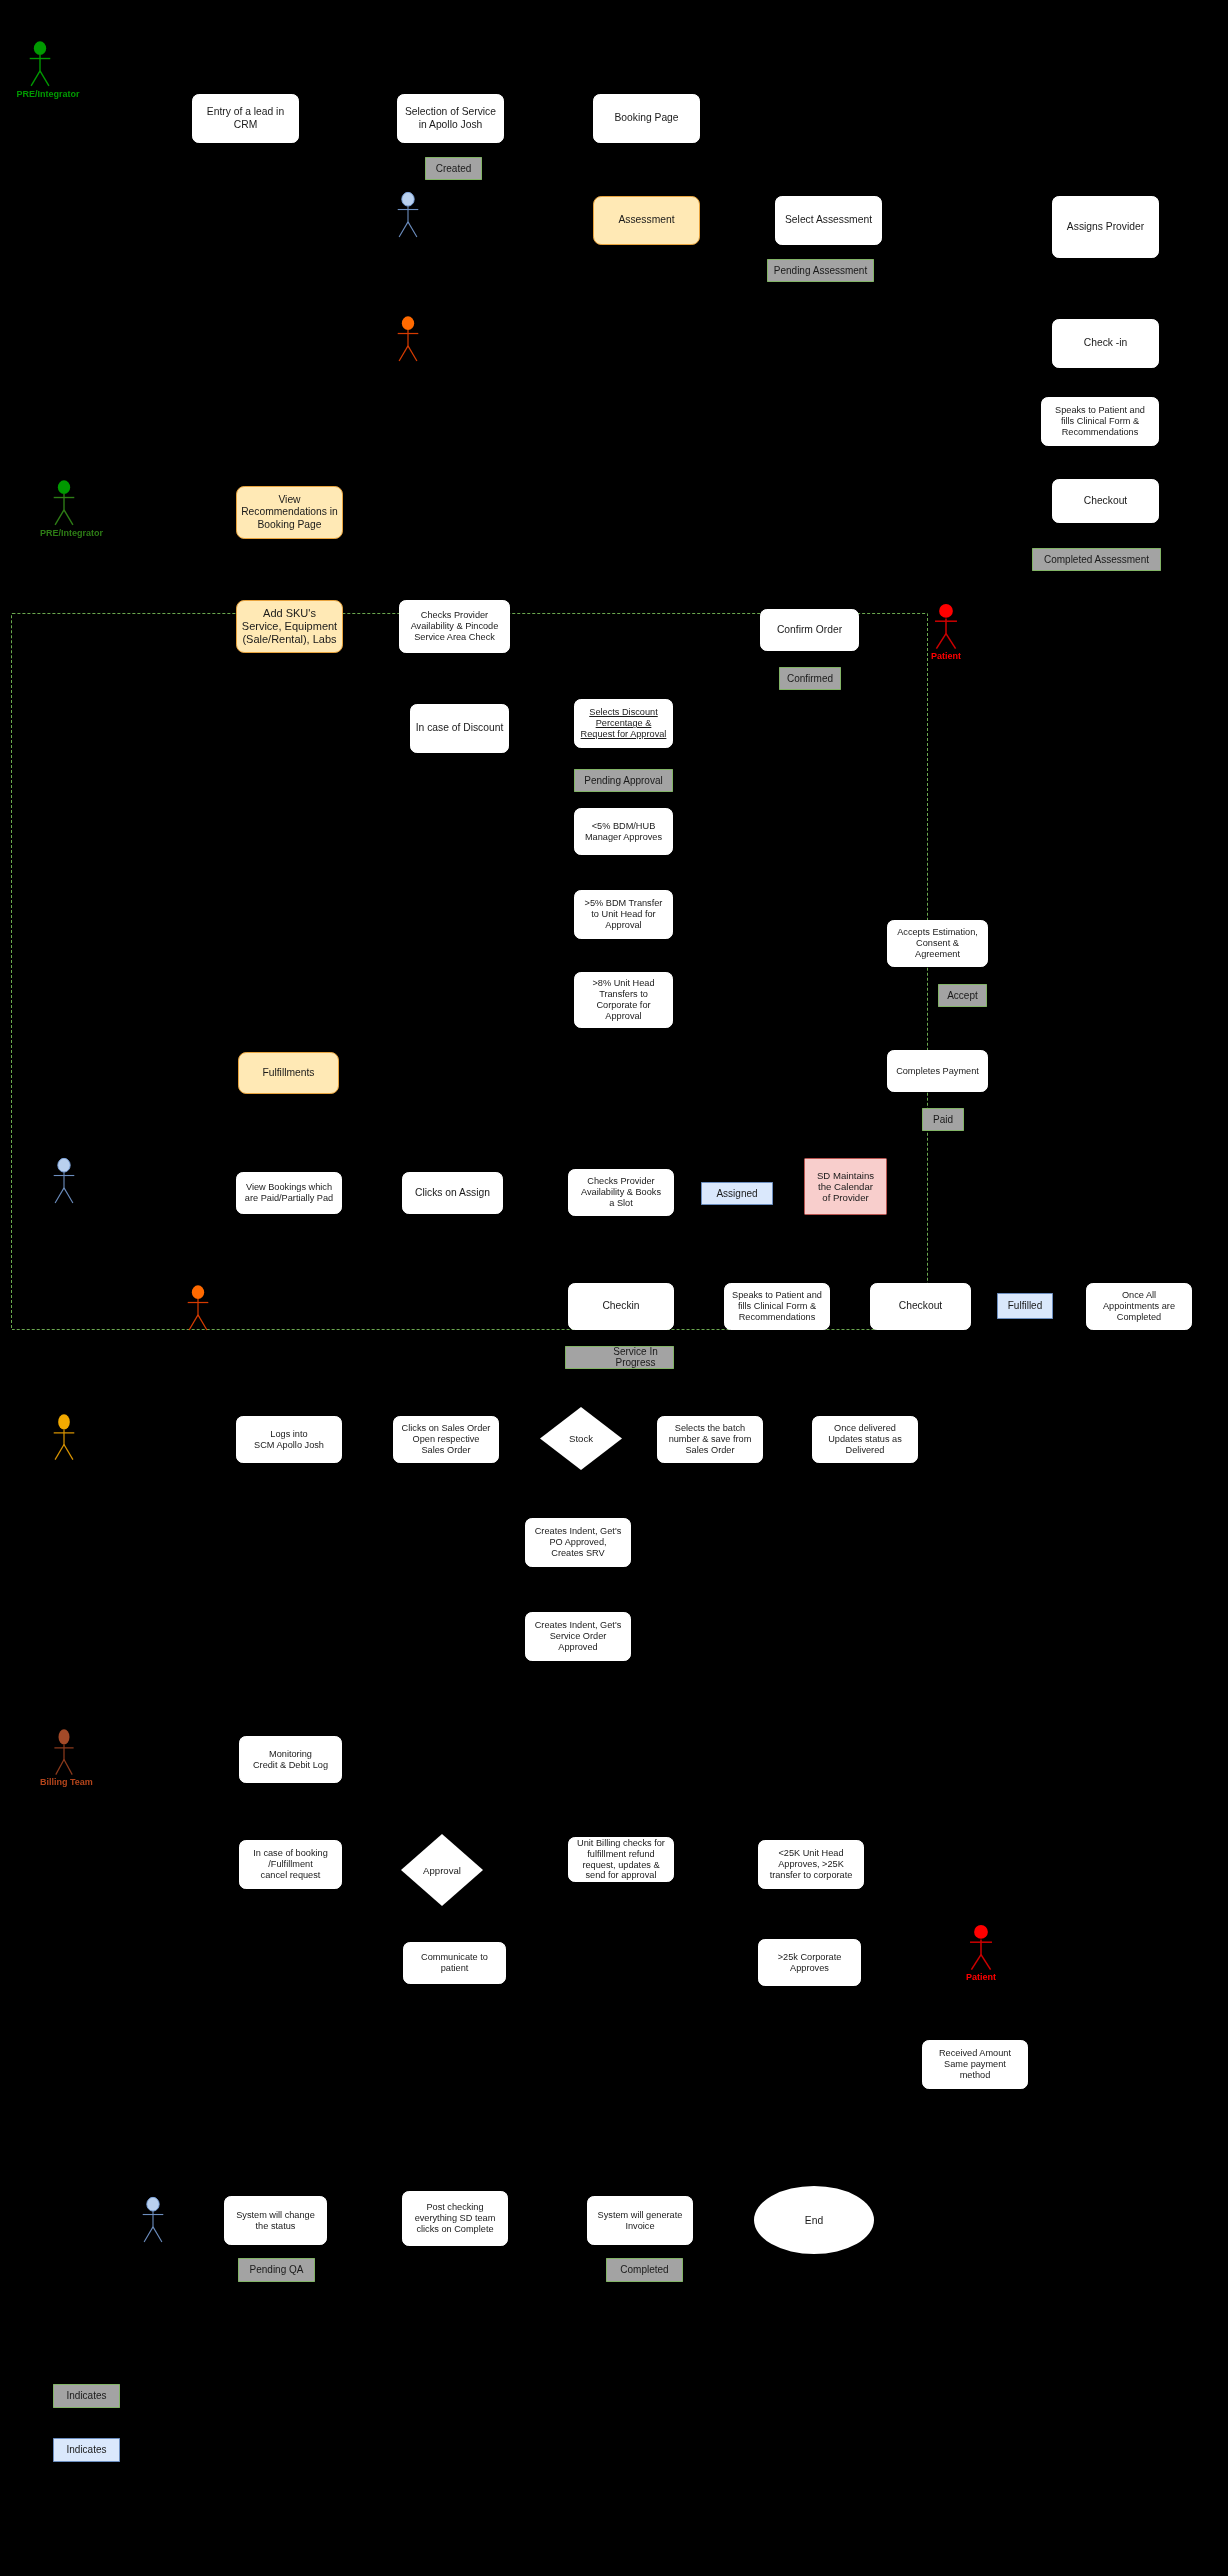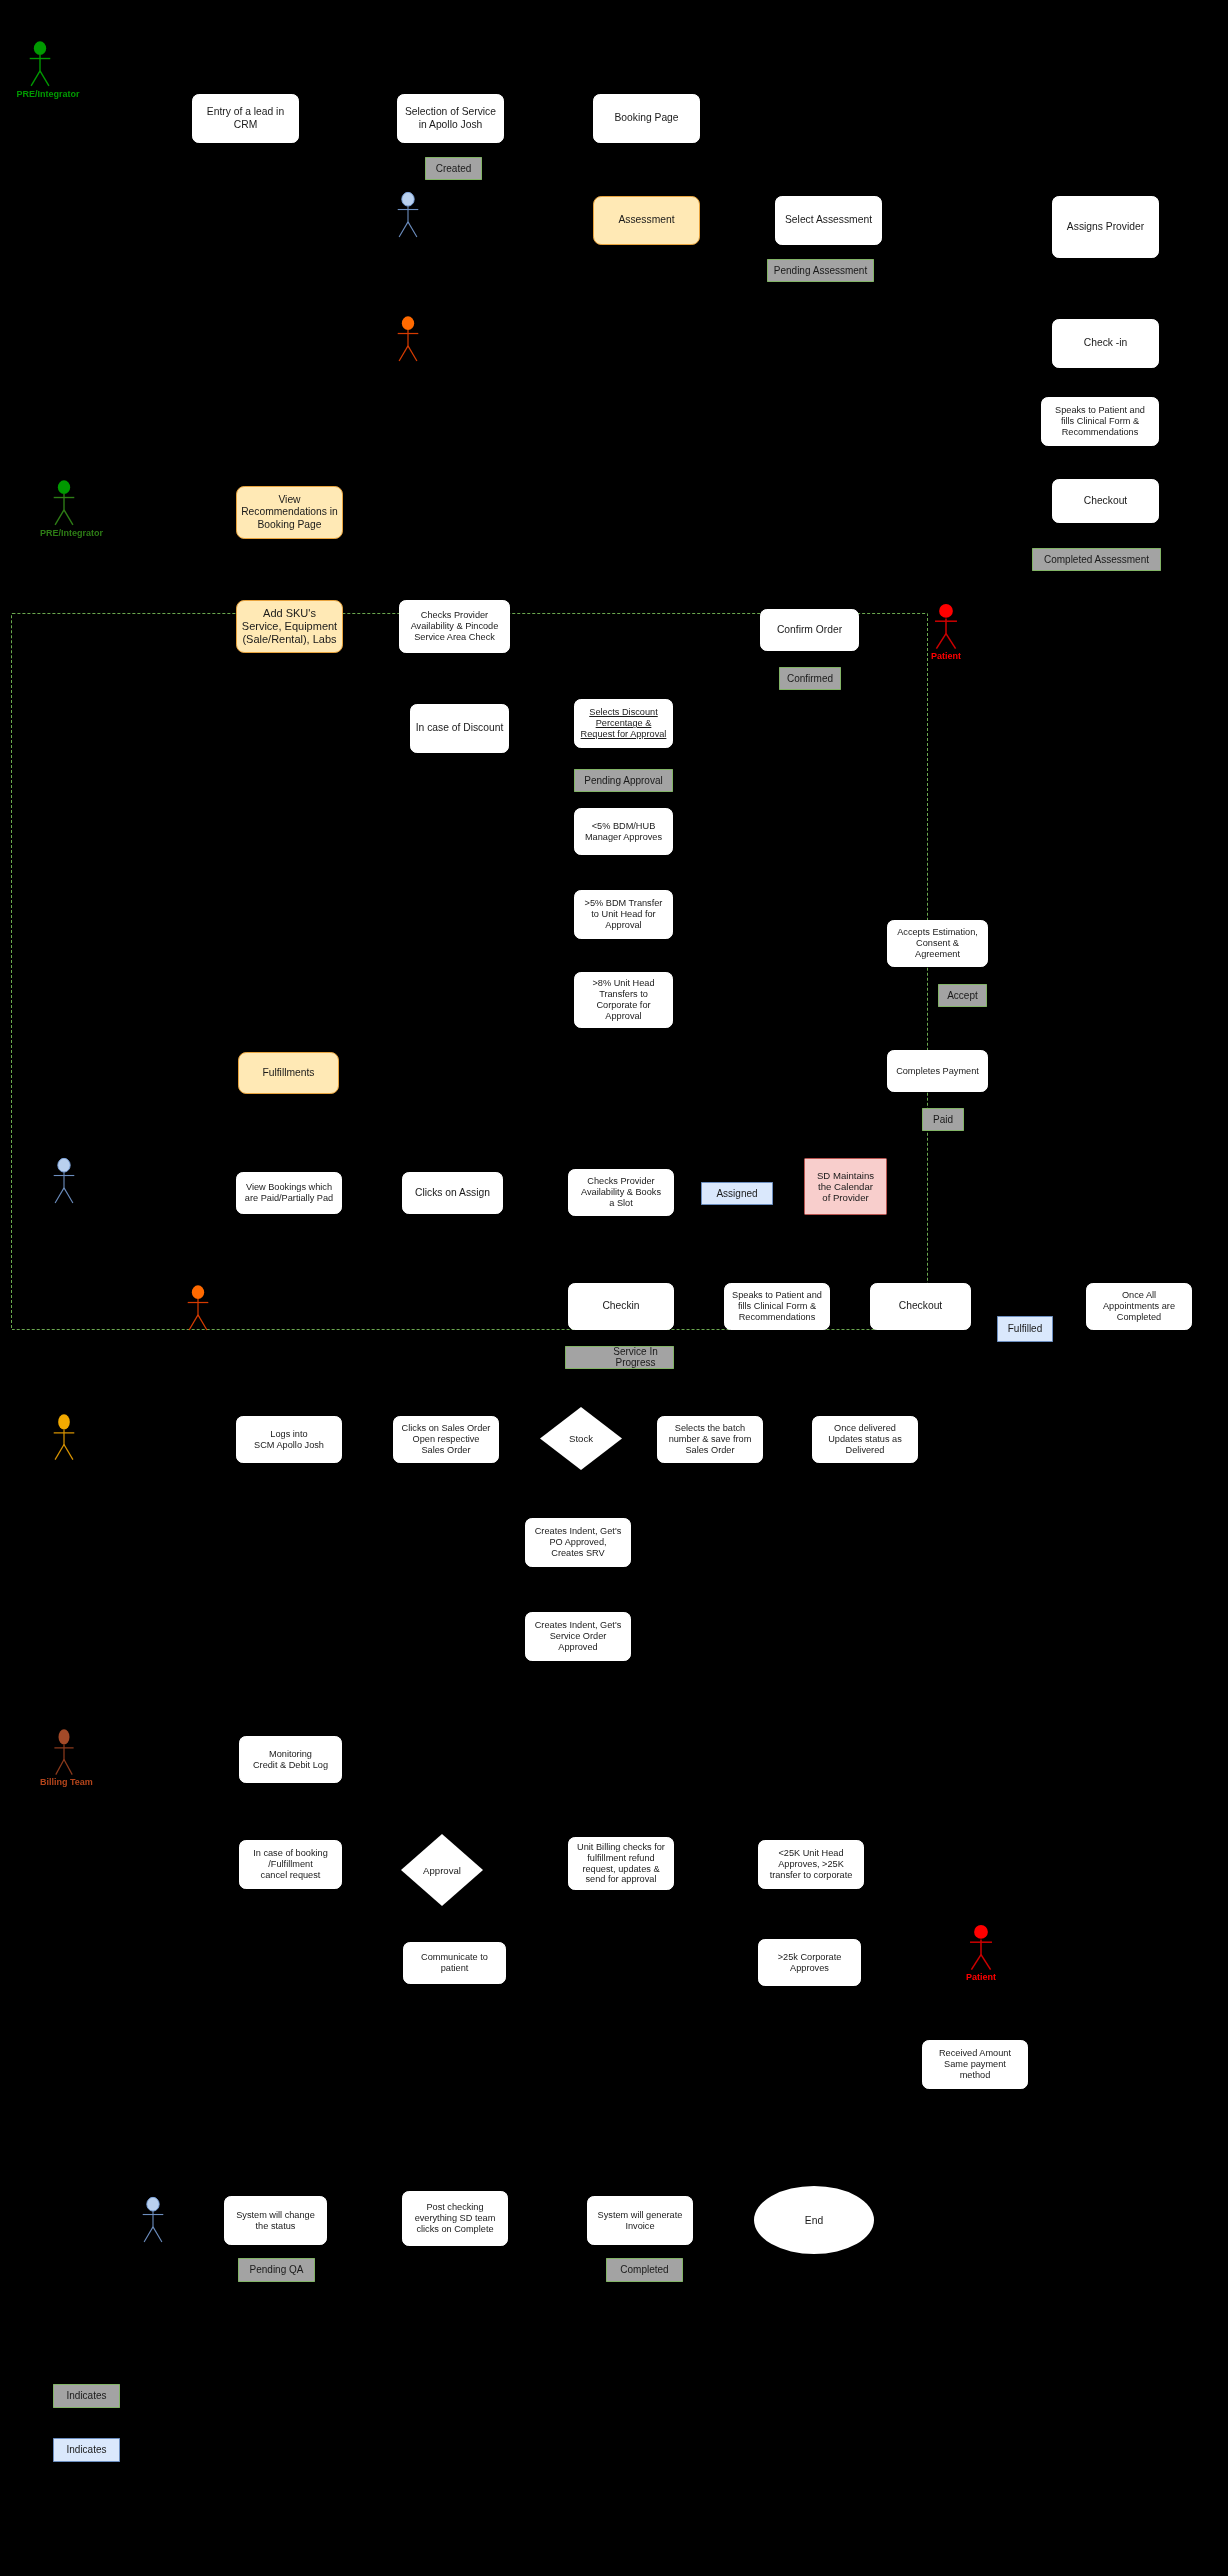--- a/index.html
+++ b/index.html
@@ -300,21 +300,21 @@
     </div>
 
   <div class="node proc small" style="left:724px;top:1283px;width:106px;height:47px;white-space:pre-line;"><span>Speaks to Patient and
 fills  Clinical Form &amp;
 Recommendations</span></div>
 
   <div class="node proc" style="left:870px;top:1283px;width:101px;height:47px;">
       <span>Checkout</span>
     </div>
 
-  <div class="badge blue" style="left:997px;top:1293px;width:56px;height:26px;margin-top:23px;">
+  <div class="badge blue" style="left:997px;top:1293px;width:56px;height:26px;">
       <span>Fulfilled</span>
     </div>
 
   <div class="node proc small" style="left:1086px;top:1283px;width:106px;height:47px;white-space:pre-line;"><span>Once All
 Appointments are
 Completed</span></div>
 
   <div class="node proc small" style="left:236px;top:1416px;width:106px;height:47px;white-space:pre-line;"><span>Logs into
 SCM Apollo Josh</span></div>
 
@@ -348,21 +348,21 @@
 
   <div class="node proc small" style="left:239px;top:1840px;width:103px;height:49px;white-space:pre-line;"><span>In case of booking
 /Fulfillment
 cancel request</span></div>
 
   <div class="diamond" style="left:401px;top:1834px;width:82px;height:72px;">
     <div class="dshape"></div>
     <div class="dlabel">Approval</div>
   </div>
 
-  <div class="node proc small" style="left:568px;top:1837px;width:106px;height:53px;white-space:pre-line;"><span>Unit Billing checks for
+  <div class="node proc small" style="left:568px;top:1837px;width:106px;height:45px;white-space:pre-line;"><span>Unit Billing checks for
 fulfillment refund
 request, updates &amp;
 send for approval</span></div>
 
   <div class="node proc small" style="left:758px;top:1840px;width:106px;height:49px;white-space:pre-line;"><span>&lt;25K Unit Head
 Approves, &gt;25K
 transfer to corporate</span></div>
 
   <div class="node proc small" style="left:403px;top:1942px;width:103px;height:42px;white-space:pre-line;"><span>Communicate to
 patient</span></div>

